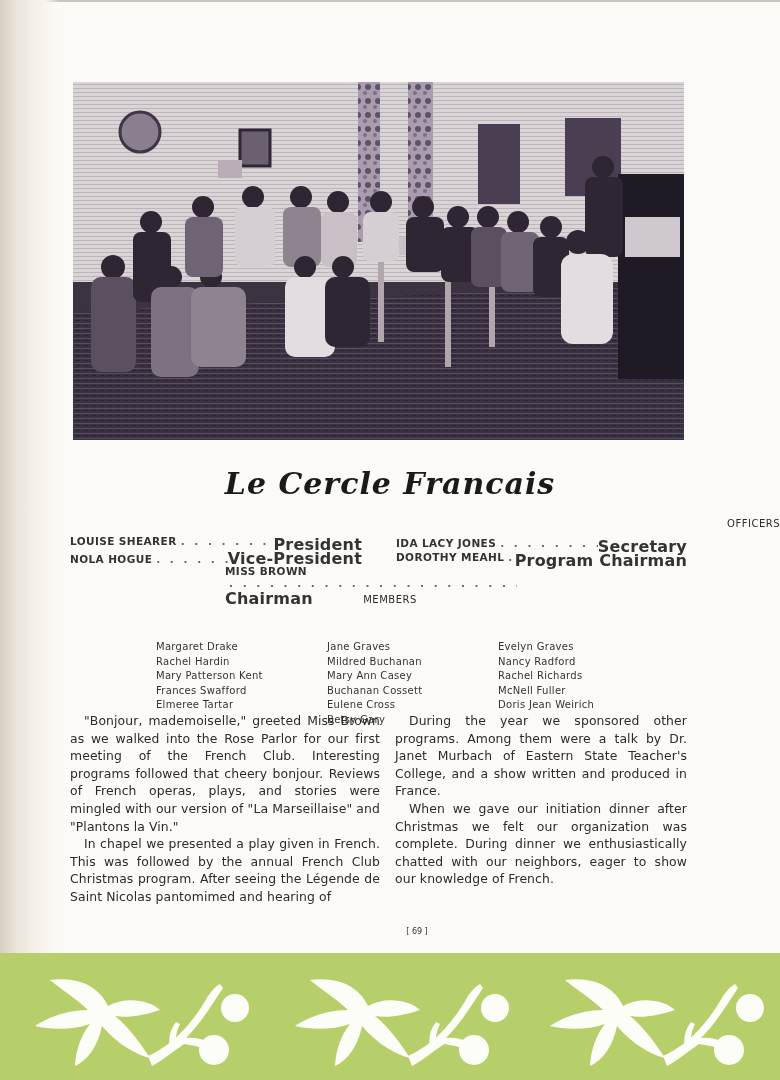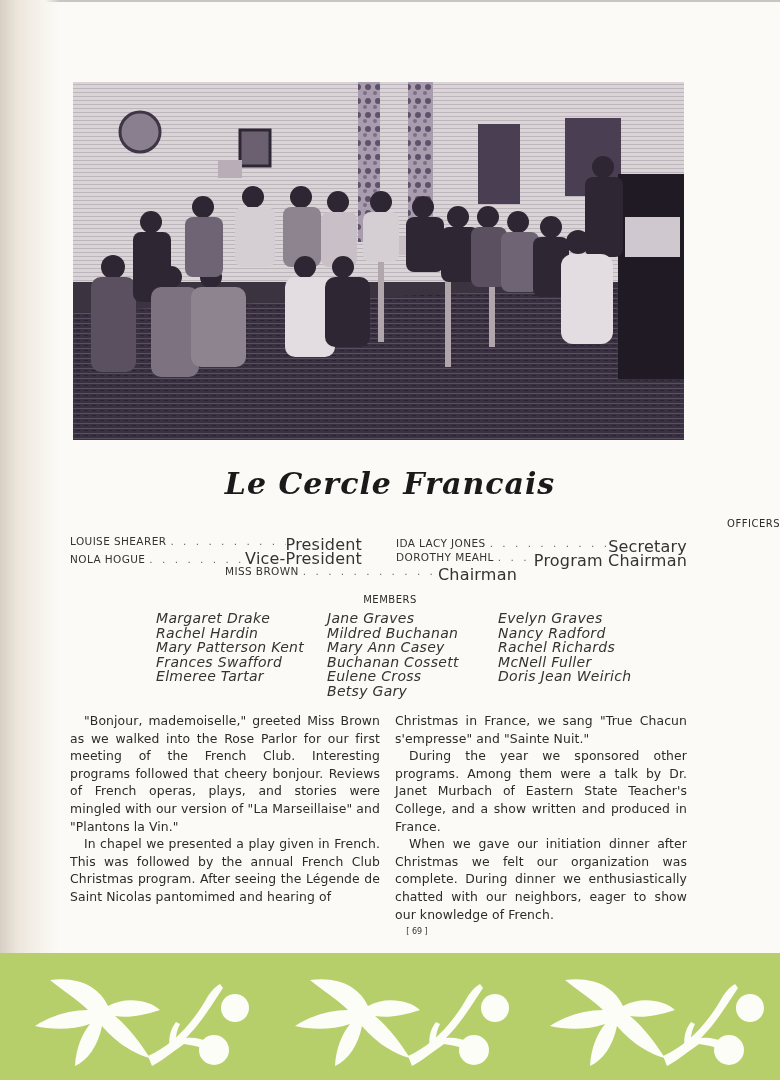--- a/index.html
+++ b/index.html
@@ -22,27 +22,27 @@
     position:absolute; left:0; width:780px; top:466px; text-align:center;
     font-family:"DejaVu Serif", serif; font-style:italic; font-weight:bold;
     font-size:30px; color:#1a1a1a; letter-spacing:1px;
   }
   .heading {
     position:absolute; left:0; width:780px; text-align:center;
     font-size:10px; letter-spacing:0.5px; color:#2a2a2a;
   }
   .officer {
     position:absolute; font-size:10.5px; letter-spacing:0.4px;
-    display:flex; white-space:nowrap; color:#333;
+    display:flex; white-space:nowrap; color:#333;font-weight:bold;
   }
   .officer .name { flex:0 0 auto; }
   .officer .dots { flex:1 1 auto; overflow:hidden; color:#666; padding:0 4px; letter-spacing:3px; }
   .officer .role { flex:0 0 auto; font-size:16px; letter-spacing:0.2px; }
   .members-col {
-    position:absolute; top:611px; font-size:14px; line-height:14.6px; letter-spacing:0.3px; color:#333;font-style:italic;
+    position:absolute; top:640px; font-size:10px; line-height:14.6px; letter-spacing:0.3px; color:#333;
   }
   .members-col div { white-space:nowrap; }
   .body-col {
     position:absolute; top:712px; width:310px; font-size:12.4px; line-height:17.6px;
     text-align:justify; color:#2b2b2b; letter-spacing:0.1px;
   }
   .body-col p { margin:0; text-indent:14px; }
   .body-col p.noindent { text-indent:0; }
   .folio {
     position:absolute; left:0; width:780px; top:927px; text-align:center; font-size:8px; color:#333;margin-left:27px;
@@ -160,21 +160,21 @@
 <div class="officer" style="left:396px; top:537px; width:291px;">
   <span class="name">IDA LACY JONES</span>
   <span class="dots">. . . . . . . . . . . . . . . . . . . . . . .</span>
   <span class="role">Secretary</span>
 </div>
 <div class="officer" style="left:396px; top:551px; width:291px;">
   <span class="name">DOROTHY MEAHL</span>
   <span class="dots">. . . . . . . . . . . . . . . . . . . . . . .</span>
   <span class="role">Program Chairman</span>
 </div>
-<div class="officer" style="left:225px; top:565px; width:292px;">
+<div class="officer" style="left:225px; top:565px; width:292px;flex-direction:column;">
   <span class="name">MISS BROWN</span>
   <span class="dots">. . . . . . . . . . . . . . . . . . . . . . .</span>
   <span class="role">Chairman</span>
 </div>
 
 <div class="heading" style="top:594px;">MEMBERS</div>
 
 <div class="members-col" style="left:156px;">
   <div>Margaret Drake</div>
   <div>Rachel Hardin</div>
@@ -196,21 +196,20 @@
   <div>Rachel Richards</div>
   <div>McNell Fuller</div>
   <div>Doris Jean Weirich</div>
 </div>
 
 <div class="body-col" style="left:70px;">
   <p>"Bonjour, mademoiselle," greeted Miss Brown as we walked into the Rose Parlor for our first meeting of the French Club.  Interesting programs followed that cheery bonjour.  Reviews of French operas, plays, and stories were mingled with our version of "La Marseillaise" and "Plantons la Vin."</p>
   <p>In chapel we presented a play given in French. This was followed by the annual French Club Christmas program.  After seeing the Légende de Saint Nicolas pantomimed and hearing of</p>
 </div>
 <div class="body-col" style="left:395px; width:292px;">
-  <p class="noindent">Christmas in France, we sang "True Chacun s'empresse" and "Sainte Nuit."</p>
   <p>During the year we sponsored other programs.  Among them were a talk by Dr. Janet Murbach of Eastern State Teacher's College, and a show written and produced in France.</p>
   <p>When we gave our initiation dinner after Christmas we felt our organization was complete.  During dinner we enthusiastically chatted with our neighbors, eager to show our knowledge of French.</p>
 </div>
 
 <div class="folio">[ 69 ]</div>
 
 <div class="band">
   <svg width="780" height="127" viewBox="0 0 780 127">
     <defs>
       <g id="sprig" fill="#fdfdf8">

